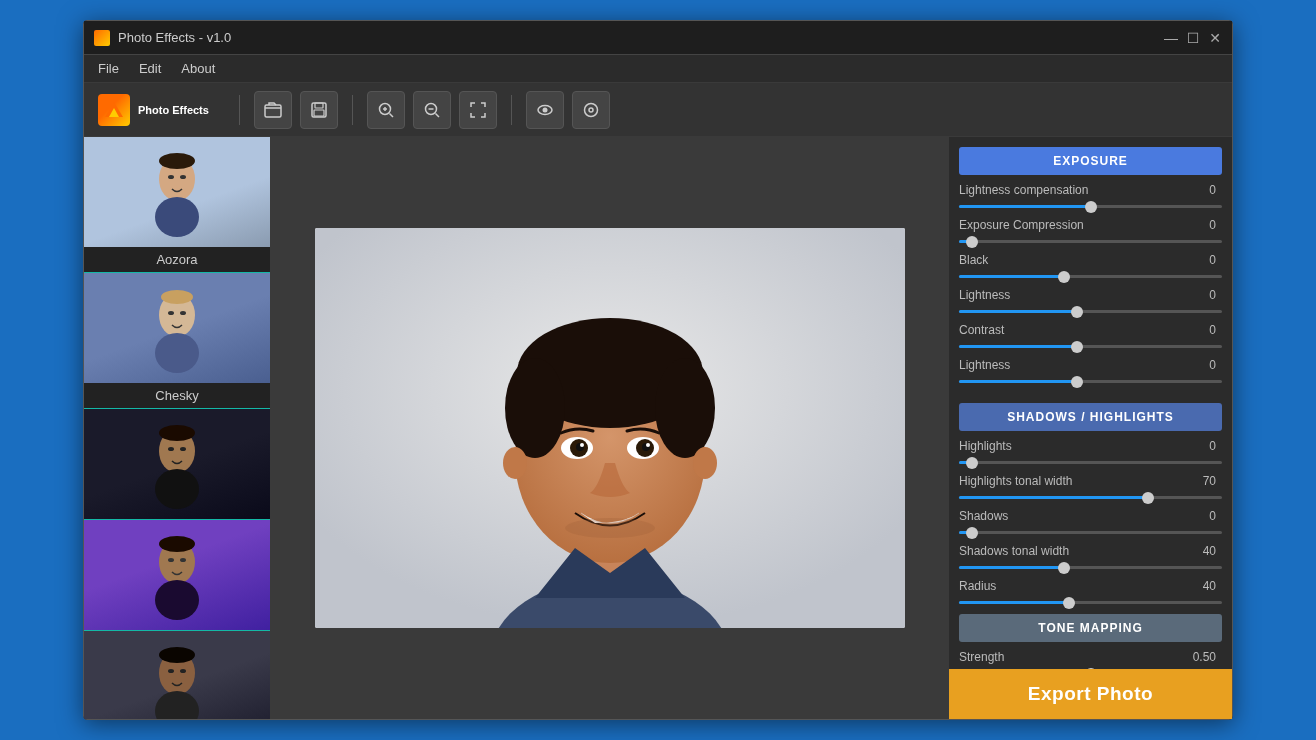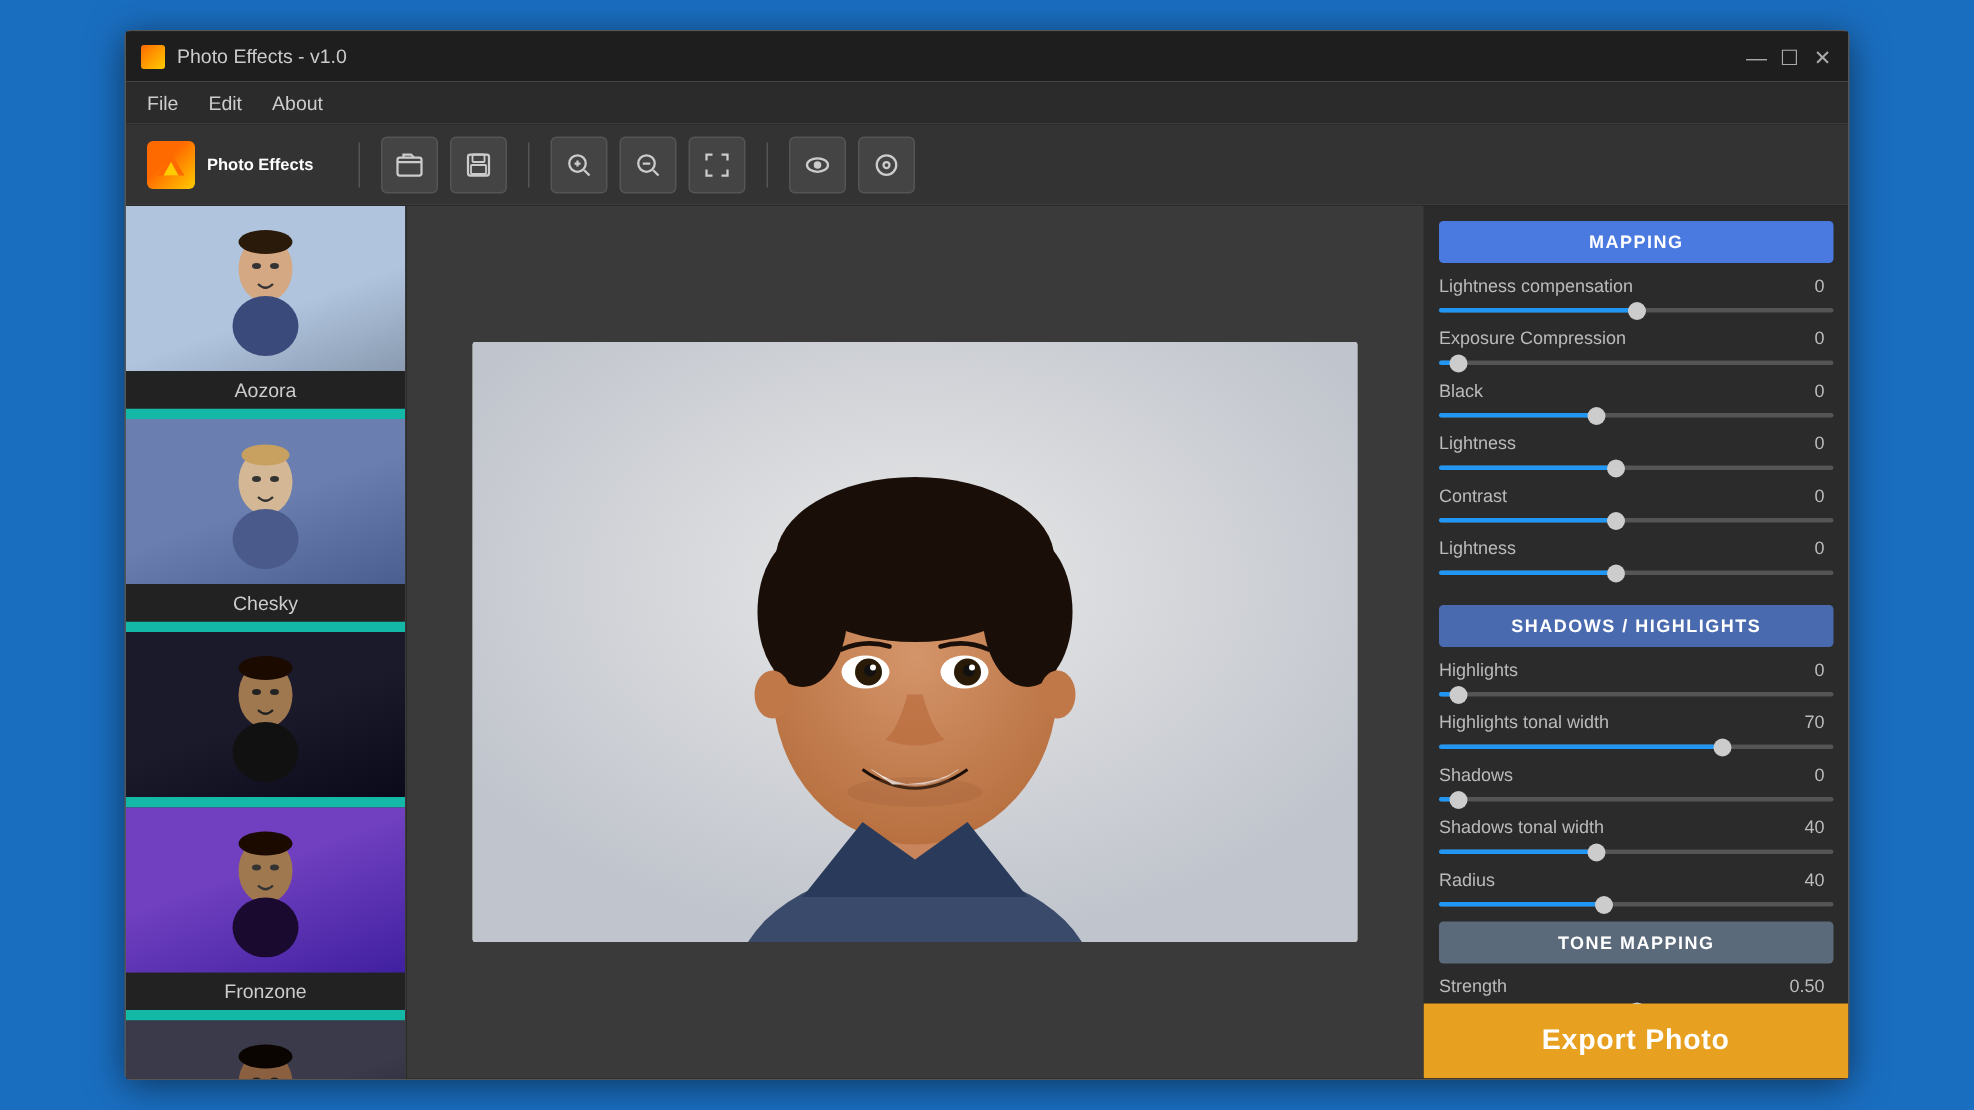--- a/index.html
+++ b/index.html
@@ -137,21 +137,21 @@
       background: #2b2b2b;
       border-right: 1px solid #3a3a3a;
       overflow-y: auto;
       flex-shrink: 0;
     }
     .sidebar::-webkit-scrollbar { width: 6px; }
     .sidebar::-webkit-scrollbar-track { background: #222; }
     .sidebar::-webkit-scrollbar-thumb { background: #555; border-radius: 3px; }
     .filter-item {
       cursor: pointer;
-      border-bottom: 7px solid #14b8a6;
+      border-bottom: 1px solid #14b8a6;
     }
     .filter-name {
       background: #222;
       color: #ccc;
       font-size: 13px;
       text-align: center;
       padding: 5px;
     }
     
     .thumb-canvas {
@@ -416,21 +416,20 @@
         <div class="thumb-canvas thumb-fronzone">
           <svg class="face-svg" viewBox="0 0 70 90" fill="none">
             <ellipse cx="35" cy="32" rx="18" ry="22" fill="#a07850"></ellipse>
             <ellipse cx="35" cy="70" rx="22" ry="20" fill="#1a0a30"></ellipse>
             <ellipse cx="29" cy="30" rx="3" ry="2" fill="#333"></ellipse>
             <ellipse cx="41" cy="30" rx="3" ry="2" fill="#333"></ellipse>
             <path d="M30 42 Q35 47 40 42" stroke="#333" stroke-width="1.5" fill="none"></path>
             <ellipse cx="35" cy="14" rx="18" ry="8" fill="#1a0a00"></ellipse>
           </svg>
         </div>
-        <div class="filter-name">Fronzone</div>
       </div>
 
       <div class="filter-item">
         <div class="thumb-canvas thumb-next">
           <svg class="face-svg" viewBox="0 0 70 90" fill="none">
             <ellipse cx="35" cy="32" rx="18" ry="22" fill="#8a6040"></ellipse>
             <ellipse cx="35" cy="70" rx="22" ry="20" fill="#222"></ellipse>
             <ellipse cx="29" cy="30" rx="3" ry="2" fill="#222"></ellipse>
             <ellipse cx="41" cy="30" rx="3" ry="2" fill="#222"></ellipse>
             <path d="M30 42 Q35 47 40 42" stroke="#222" stroke-width="1.5" fill="none"></path>
@@ -493,21 +492,21 @@
           <path d="M220 370 L260 320 L295 345 L330 320 L370 370" fill="#2a3a5a"></path>
 
           <ellipse cx="295" cy="300" rx="45" ry="10" fill="#a06038" opacity="0.3"></ellipse>
         </svg>
       </div>
     </div>
 
     <div class="right-panel">
       <div class="right-scroll">
 
-        <div class="section-header">MAPPING</div>
+        <div class="section-header">EXPOSURE</div>
 
         <div class="slider-row">
           <span class="slider-label">Lightness compensation</span>
           <span class="slider-value">0</span>
         </div>
         <div class="slider-wrap">
           <div class="slider-track">
             <div class="slider-fill" style="width:50%"></div>
             <div class="slider-thumb" style="left:50%"></div>
           </div>

